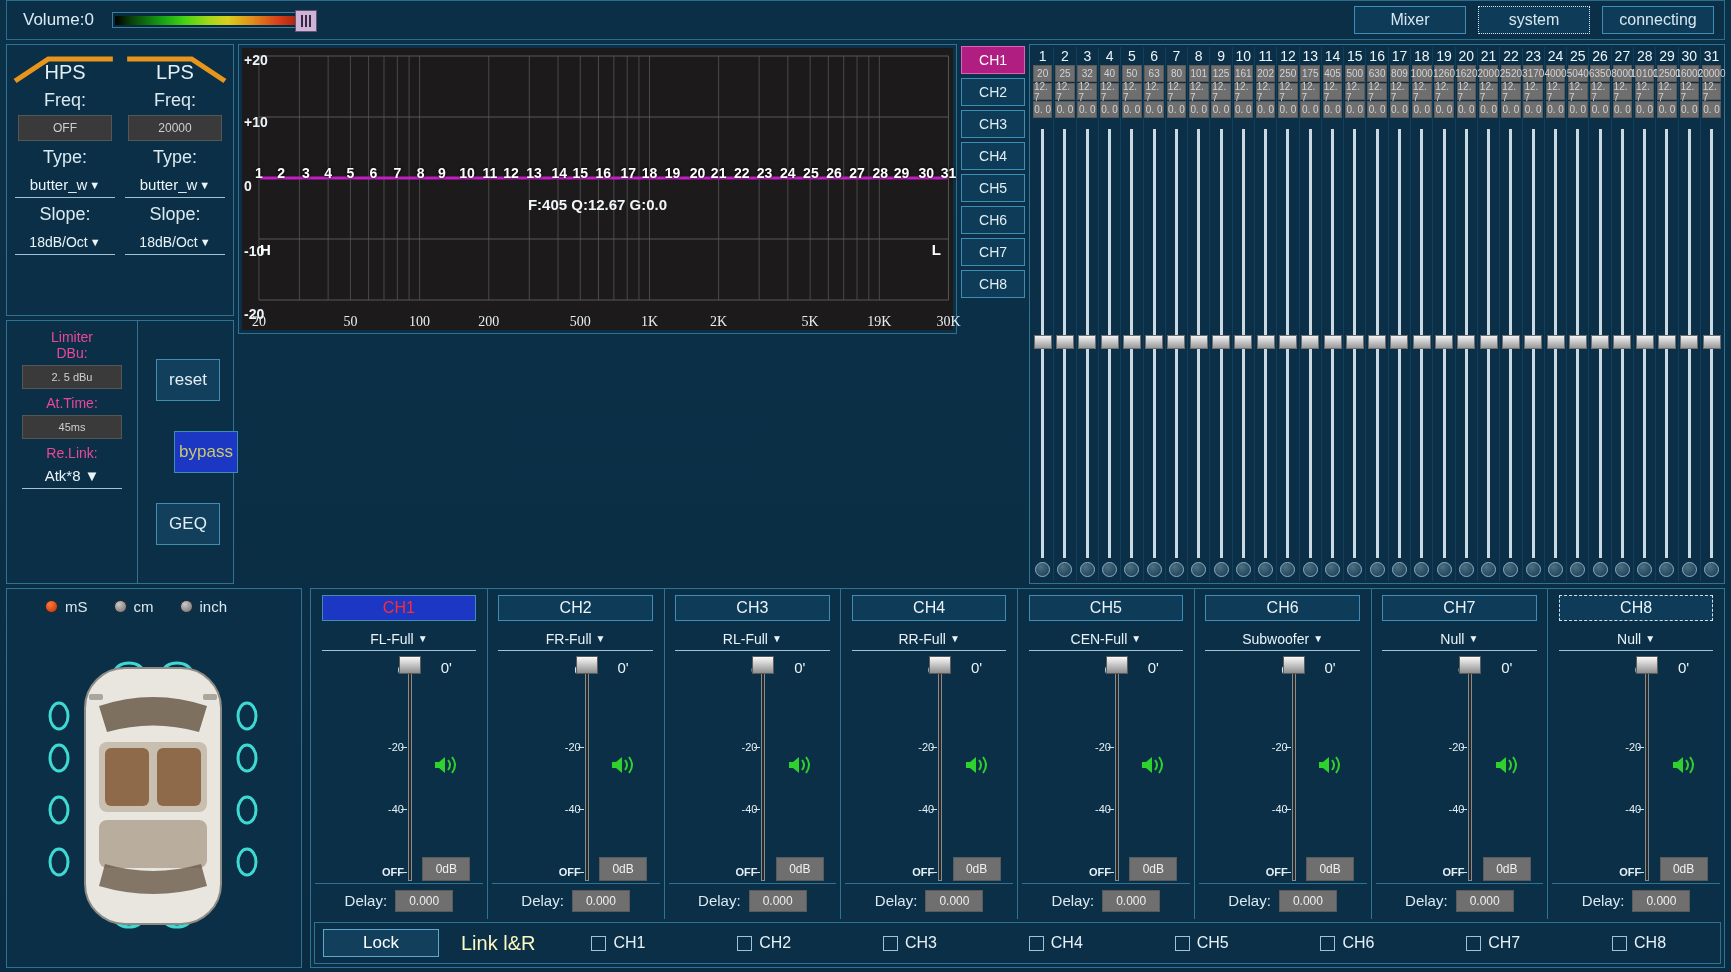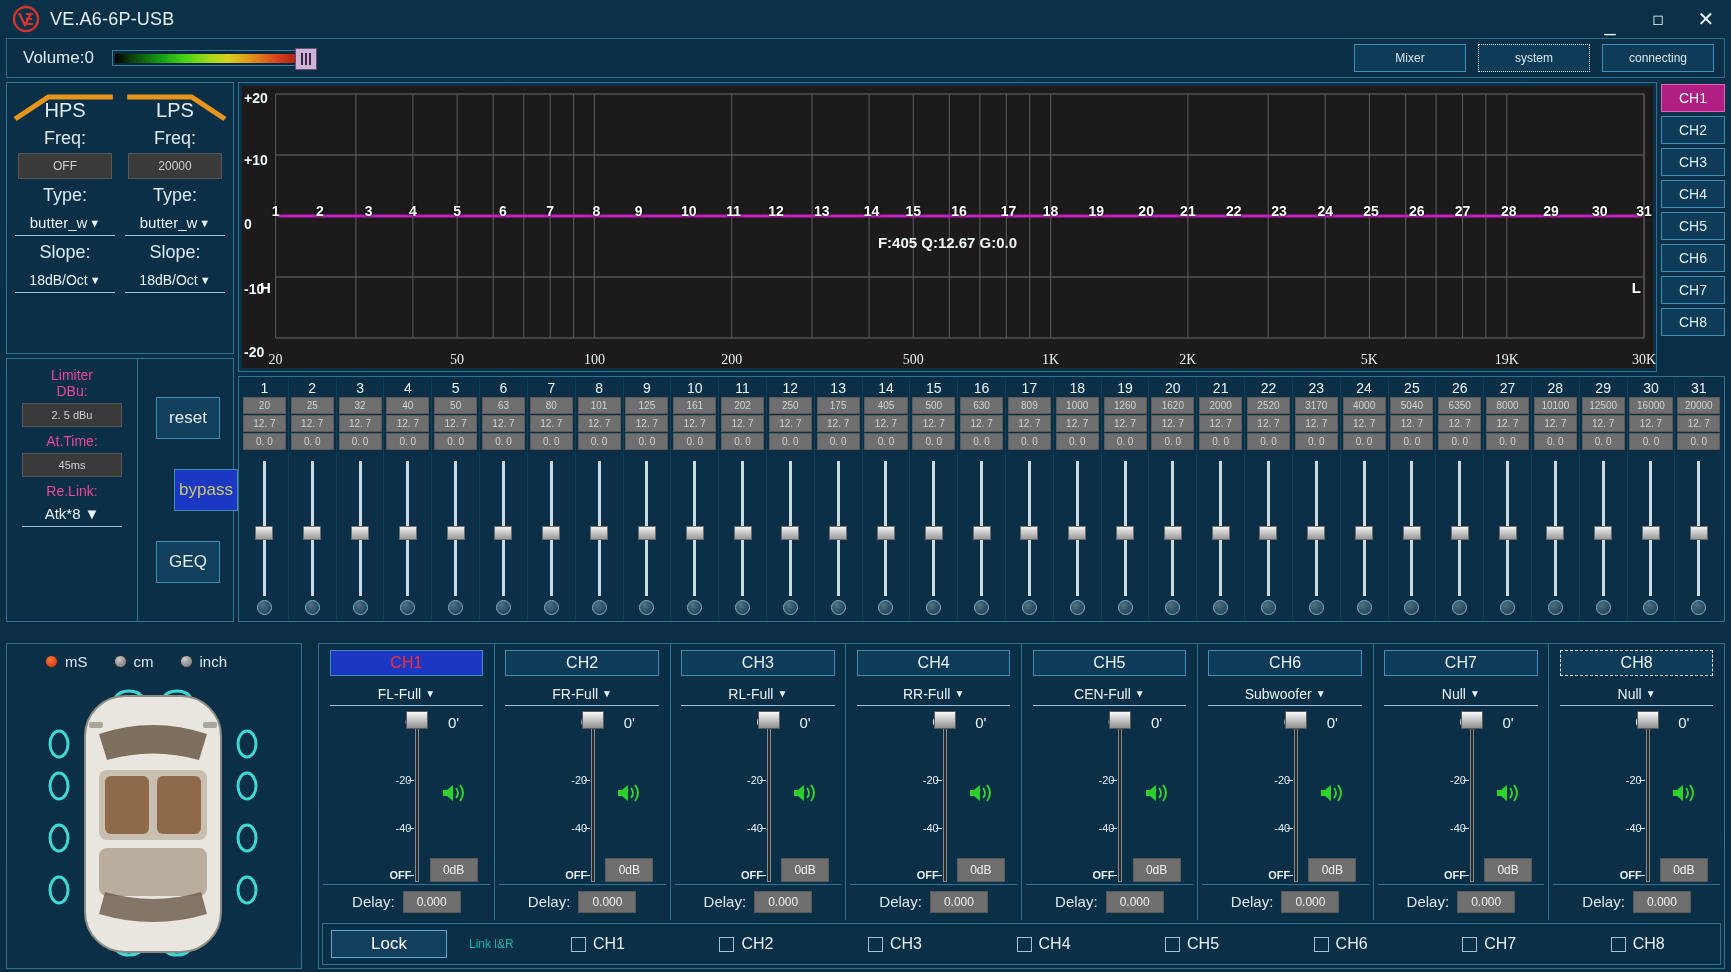--- a/index.html
+++ b/index.html
@@ -59,21 +59,21 @@
     position:absolute; right:-6px; top:-3px;
     width:22px; height:22px; background:#cdb4d6;
     border:1px solid #6a4f78;
     display:flex; align-items:center; justify-content:center; gap:2px;
   }
   .vol-thumb i { display:block; width:2px; height:12px; background:#3a2546; }
   .topbtns { position:absolute; right:10px; display:flex; gap:12px; align-items:center; }
   .tbtn {
     min-width:112px; height:28px; padding:0 14px;
     display:flex; align-items:center; justify-content:center;
-    font-size:12px; color:#d7e7f0; background:#0e3b57;
+    font-size:16px; color:#d7e7f0; background:#0e3b57;
     border:1px solid #3f8cb4; cursor:pointer;
   }
   .tbtn.dotted { border:1px dotted #cfe3ee; }
 
   
   .main { flex:1 1 auto; display:flex; flex-direction:column; padding:0 6px 4px 6px; gap:4px; }
   .upper { display:flex; gap:4px; height:540px; }
 
   
   .leftcol { width:228px; flex:0 0 228px; display:flex; flex-direction:column; gap:4px; }
@@ -112,21 +112,21 @@
     display:flex;align-items:center;justify-content:center;gap:4px;cursor:pointer;
   }
   .lim-right { flex:1; border-left:1px solid #2f7292; display:flex; flex-direction:column; align-items:center; justify-content:space-evenly; padding:8px 0;}
   .sqbtn {
     width:64px;height:42px;border:1px solid #3f8cb4;background:#123f5c;
     color:#e3eef5;font-size:17px;display:flex;align-items:center;justify-content:center;cursor:pointer;
   }
   .sqbtn.sel { background:#1b37c4; color:#c9c96a;margin-left:36px; }
 
   
-  .rightcol { flex:1; display:flex; flex-direction:column; gap:4px; min-width:0; }
+  .rightcol { flex:1; display:flex; gap:4px; min-width:0; }
   .eqwrap { height:290px; display:flex; gap:4px; }
   .graphbox { flex:1; border:1px solid #2f7292; background:#0b2f46; padding:3px; position:relative; min-width:0;}
   .graph { width:100%; height:100%; background:#1c1a1a; position:relative; }
   .chcol { width:64px; flex:0 0 64px; display:flex; flex-direction:column; gap:4px; padding-top:2px; }
   .chbtn {
     height:28px;border:1px solid #3f8cb4;background:#0e3b57;color:#e3eef5;
     font-size:14px;display:flex;align-items:center;justify-content:center;cursor:pointer;
   }
   .chbtn.active { background:#b01e82; border-color:#e060bd; color:#fff; }
 
@@ -144,21 +144,21 @@
     display:flex; align-items:center; justify-content:center; border:1px solid #5a5a5a; margin-bottom:1px;
   }
   .b-slider { flex:1; width:100%; position:relative; display:flex; justify-content:center; padding:10px 0 4px 0;}
   .b-track { width:3px; background:#cbd9e2; height:100%; position:relative;}
   .b-thumb { position:absolute; left:50%; transform:translateX(-50%); top:48%; width:18px; height:14px;
              background:linear-gradient(180deg,#f2f2f2,#9a9a9a); border:1px solid #6d6d6d;}
   .b-knob { width:15px;height:15px;border-radius:50%;background:radial-gradient(circle at 35% 30%,#4f6f82,#16394f);
             border:1px solid #86b4cc; margin-bottom:4px;}
 
   
-  .lower { flex:1; display:flex; gap:16px; min-height:0;margin-top:17px;}
+  .lower { flex:1; display:flex; gap:8px; min-height:0;}
   .carpanel { width:296px; flex:0 0 296px; border:1px solid #2f7292; background:#0b2f46; display:flex; flex-direction:column; align-items:center;}
   .units { height:34px; display:flex; align-items:center; gap:26px; width:100%; padding-left:38px; }
   .unit { display:flex; align-items:center; gap:7px; font-size:15px; color:#dbe9f1; cursor:pointer;}
   .radio { width:13px;height:13px;border-radius:50%;background:radial-gradient(circle at 35% 30%,#c9c9c9,#6a6a6a);border:1px solid #2b2b2b;}
   .radio.on { background:radial-gradient(circle at 35% 30%,#ff7a3c,#c02d06); }
   .carimg { flex:1; width:100%; display:flex; align-items:center; justify-content:center; }
 
   .chanpanel { flex:1; border:1px solid #2f7292; background:#0b2f46; display:flex; flex-direction:column; min-width:0;}
   .chanrow { flex:1; display:flex; min-height:0;}
   .chan { flex:1; border-right:1px solid #2f7292; display:flex; flex-direction:column; align-items:center; padding:6px 4px 2px 4px; min-width:0;}
@@ -182,45 +182,30 @@
   .spk { margin:6px 0; }
   .db { width:48px;height:24px;background:#6f6f6f;border:1px solid #5a5a5a;color:#f0f0f0;font-size:12px;
         display:flex;align-items:center;justify-content:center;}
   .delayrow { height:34px; width:100%; display:flex; align-items:center; justify-content:center; gap:8px; border-top:1px solid #2f7292; }
   .delay-lbl { font-size:15px; color:#dbe9f1;}
   .delay-v { width:58px;height:22px;background:#6f6f6f;border:1px solid #5a5a5a;color:#efefef;font-size:12px;
              display:flex;align-items:center;justify-content:center;}
   .lockbar { height:42px; flex:0 0 42px; margin:3px; border:1px solid #2f7292; display:flex; align-items:center; padding:0 8px; gap:0;}
   .lockbtn { width:116px;height:28px;border:1px solid #5fa8cd;background:#123f5c;color:#fff;font-size:17px;
              display:flex;align-items:center;justify-content:center;cursor:pointer;}
-  .linklbl { font-size:12px;color:#14b8a6;margin-left:22px;}
+  .linklbl { font-size:20px;color:#fef9c3;margin-left:22px;}
   .cks { flex:1; display:flex; justify-content:space-around; margin-left:10px;}
   .ck { display:flex;align-items:center;gap:7px;font-size:16px;color:#e6f1f7;cursor:pointer;}
   .ckbox { width:15px;height:15px;border:1px solid #9fc2d6;background:#0b2f46;}
 </style>
 </head>
 <body>
 
 <div class="app">
 
-  <div class="titlebar">
-    <div class="logo">
-      <svg width="28" height="28" viewBox="0 0 28 28">
-        <circle cx="14" cy="14" r="12" fill="none" stroke="#d4342e" stroke-width="2.4"></circle>
-        <path d="M7 8 L13 20 L19 8" fill="none" stroke="#d4342e" stroke-width="2.4"></path>
-        <path d="M14 9 h7 M14 14 h6 M14 19 h7" stroke="#d4342e" stroke-width="2.2" fill="none"></path>
-      </svg>
-    </div>
-    <div class="apptitle">VE.A6-6P-USB</div>
-    <div class="winbtns">
-      <div class="winbtn min">_</div>
-      <div class="winbtn max">◻</div>
-      <div class="winbtn close">✕</div>
-    </div>
-  </div>
 
   <div class="volbar">
     <div class="vol-label">Volume:0</div>
     <div class="vol-track">
       <div class="vol-grad"></div>
       <div class="vol-thumb">
           <i></i>
           <i></i>
           <i></i>
         </div>

